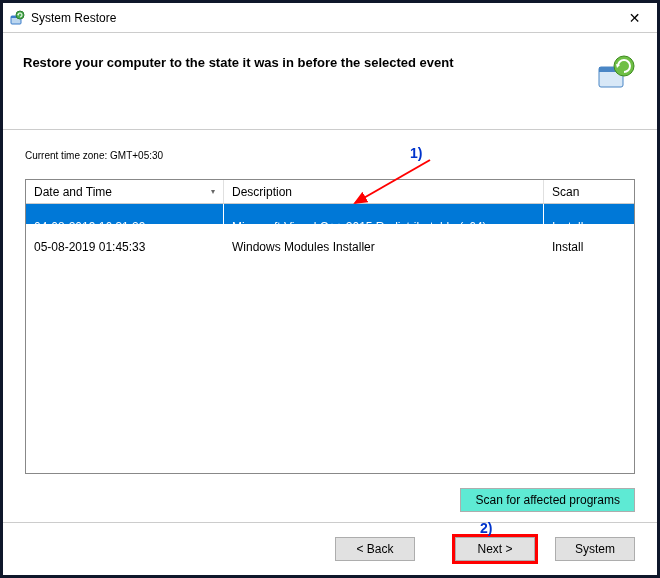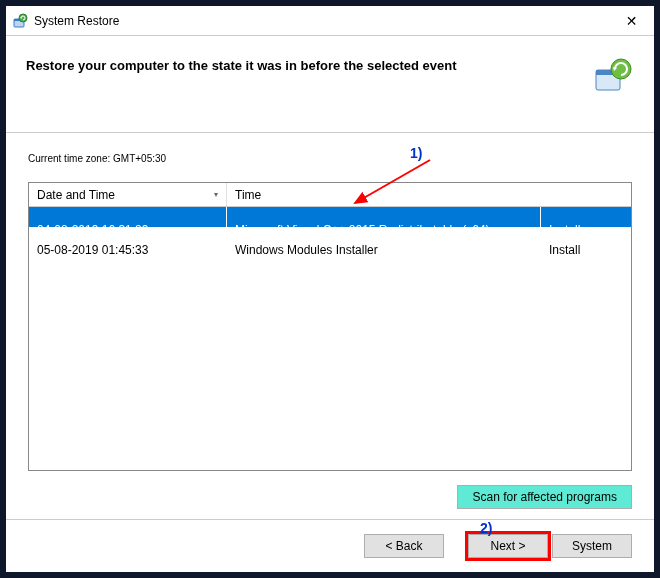--- a/index.html
+++ b/index.html
@@ -1,17 +1,17 @@
 <!DOCTYPE html>
 <html><head>
 <meta charset="utf-8">
 <style>
 * { box-sizing: border-box; font-family: "Segoe UI", Tahoma, sans-serif; }
 body { margin: 0; background: #fff; width: 660px; height: 578px; overflow: hidden; }
-.window { width: 660px; height: 578px; border: 6px solid #0f172a; display: flex; flex-direction: column; }
+.window { width: 660px; height: 578px; border: 3px solid #0f172a; display: flex; flex-direction: column; }
 .titlebar { display: flex; align-items: center; height: 30px; padding: 0 0 0 6px; border-bottom: 1px solid #ccc; }
 .titlebar-icon { width: 16px; height: 16px; margin-right: 6px; display: flex; align-items: center; justify-content: center; }
 .title-text { font-size: 12px; flex: 1; }
 .close-btn { width: 45px; height: 30px; display: flex; align-items: center; justify-content: center; font-size: 14px; color: #000; cursor: default; }
 .banner { display: flex; padding: 20px 20px 34px 20px; border-bottom: 1px solid #ccc; align-items: flex-start; }
 .banner-text { font-size: 13px; font-weight: bold; flex: 1; padding-top: 2px; }
 .banner-icon { width: 42px; height: 42px; display: flex; align-items: center; justify-content: center; }
 .content { flex: 1; padding: 20px 22px 10px 22px; display: flex; flex-direction: column; }
 .timezone { font-size: 10px; margin-bottom: 18px; }
 .table-wrap { border: 1px solid #888; flex: 1; display: flex; flex-direction: column; overflow: hidden; }
@@ -25,21 +25,21 @@
 .tbody { flex: 1; overflow: auto; }
 .tr { display: flex; height: 20px; }
 .tr.sel { background: #0078d7; color: #fff; }
 .td { font-size: 12px; padding: 16px 8px; white-space: nowrap; overflow: hidden; text-overflow: ellipsis; }
 .td-date { width: 198px; border-right: 1px solid transparent; }
 .tr.sel .td-date, .tr.sel .td-desc { border-right: 1px solid #fff; }
 .td-desc { flex: 1; border-right: 1px solid transparent; }
 .td-type { width: 90px; }
 .scan-row { display: flex; justify-content: flex-end; margin-top: 14px; }
 .scan-btn { font-size: 12px; padding: 4px 14px; border: 1px solid #adadad; background: #5eead4; cursor: default; }
-.bottom-bar { border-top: 1px solid #ccc; padding: 14px 22px; display: flex; justify-content: flex-end; gap: 4px; }
+.bottom-bar { border-top: 1px solid #ccc; padding: 14px 22px; display: flex; justify-content: flex-end; gap: 20px; }
 .btn { font-size: 12px; padding: 4px 0; width: 80px; border: 1px solid #adadad; background: #e1e1e1; cursor: default; text-align: center; }
 .btn.next-hi { outline: 3px solid #ff0000; outline-offset: 0; margin-left: 20px; }
 .annot { position: absolute; font-size: 14px; color: #0033cc; font-weight: bold; pointer-events: none; }
 .annot1 { left: 410px; top: 145px; }
 .annot2 { left: 480px; top: 520px; }
 svg.arrow { position: absolute; pointer-events: none; }
 </style>
 </head>
 <body>
 
@@ -75,22 +75,25 @@
 
   <div class="content">
     <div class="timezone">Current time zone: GMT+05:30</div>
 
     <div class="table-wrap">
       <div class="thead">
         <div class="th th-date">
           <span>Date and Time</span>
           <span class="sort-ind">▾</span>
         </div>
+        <div class="th th-desc">
+          <span>Description</span>
+        </div>
         <div class="th th-type">
-          <span>Time</span>
+          <span>Scan</span>
         </div>
       </div>
       <div class="tbody">
         <div class="tr sel">
           <div class="td td-date">04-08-2019 16:31:29</div>
           <div class="td td-desc">Microsoft Visual C++ 2015 Redistributable (x64) ...</div>
           <div class="td td-type">Install</div>
         </div>
         <div class="tr">
           <div class="td td-date">05-08-2019 01:45:33</div>

